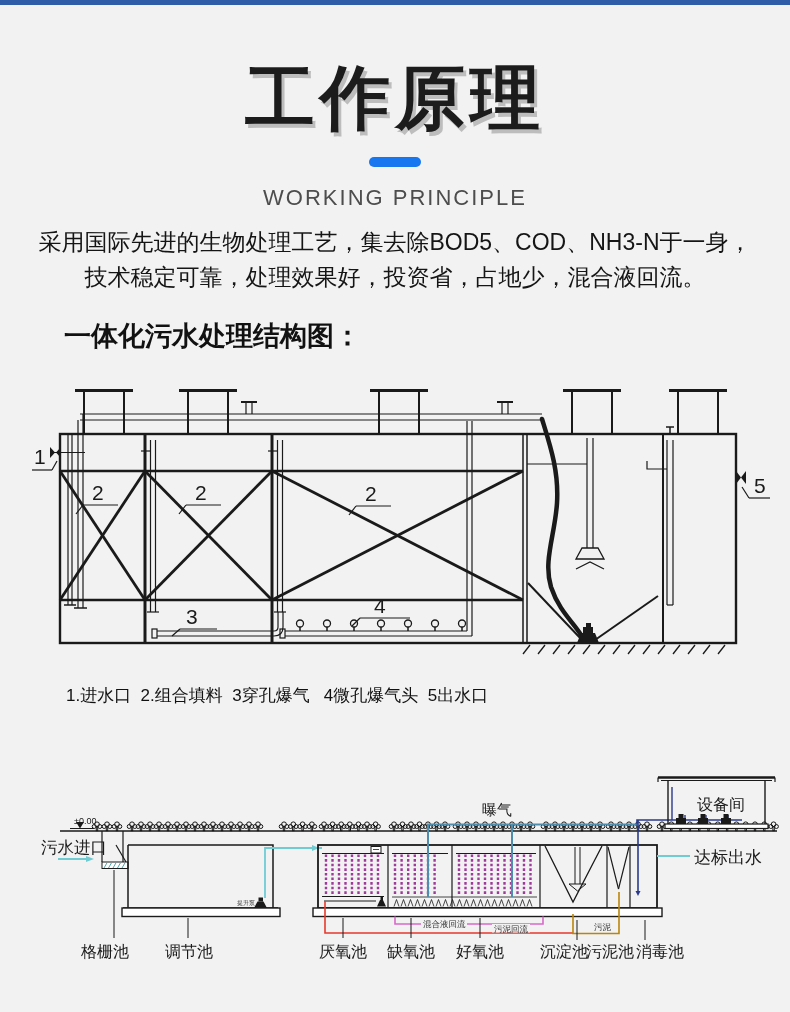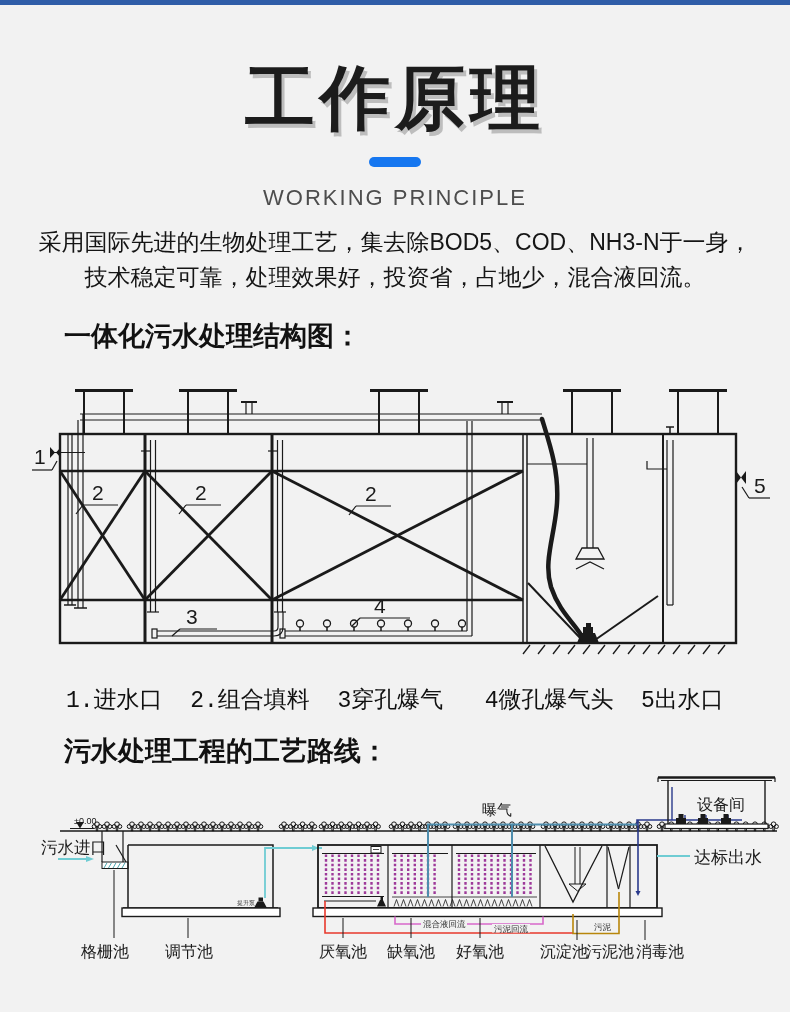--- a/index.html
+++ b/index.html
@@ -11,21 +11,21 @@
          text-shadow:3px 4px 0 #bdbdbd;white-space:nowrap;}
   .pill{position:absolute;left:50%;top:157px;transform:translateX(-50%);
         width:52px;height:10px;border-radius:5px;background:var(--accent,#1677f0);}
   .subtitle{position:absolute;left:0;top:185px;width:790px;text-align:center;
             font-size:22px;letter-spacing:2px;color:var(--subtitle,#4d4d4d);}
   .intro{position:absolute;left:0;top:225px;width:790px;text-align:center;
          font-size:23px;line-height:35px;color:#151515;}
   .h2{position:absolute;left:64px;font-size:27px;font-weight:bold;color:#111;white-space:nowrap;}
   .h2.first{top:318px;}
   .h2.second{top:733px;}
-  .caption{position:absolute;left:66px;top:684px;font-size:23px;color:#111;white-space:pre;font-family:Liberation Mono, monospace;}
+  .caption{position:absolute;left:66px;top:684px;font-size:17px;color:#111;white-space:pre;}
   svg{position:absolute;overflow:visible;}
   #d1{left:30px;top:383px;}
   #d2{left:40px;top:775px;}
   svg line,svg path,svg polyline,svg rect,svg circle,svg polygon{stroke:var(--ink,#1a1a1a);fill:none;}
   svg .f{fill:var(--ink,#1a1a1a);stroke:none;}
   svg .wf{fill:#ffffff;}
   svg .df{fill:#f2f2f2;}
   svg .bgf{fill:#f2f2f2;stroke:none;}
   svg text{fill:#1a1a1a;stroke:none;font-family:"Liberation Sans","DejaVu Sans",sans-serif;}
   svg .tiny{fill:#333;}
@@ -236,21 +236,20 @@
         <line x1="635" y1="262" x2="628" y2="271" stroke-width="1.3"></line>
         <line x1="650" y1="262" x2="643" y2="271" stroke-width="1.3"></line>
         <line x1="665" y1="262" x2="658" y2="271" stroke-width="1.3"></line>
         <line x1="680" y1="262" x2="673" y2="271" stroke-width="1.3"></line>
         <line x1="695" y1="262" x2="688" y2="271" stroke-width="1.3"></line>
       </g>
   </svg>
 
   <div class="caption">1.进水口  2.组合填料  3穿孔爆气   4微孔爆气头  5出水口</div>
 
-  <div class="h2 second">污水处理工程的工艺路线：</div>
 
   <svg id="d2" width="745" height="190" viewBox="0 0 745 190">
     <defs>
       <g id="bsh">
           <rect x="-0.7" y="-1" width="1.4" height="4.2"></rect>
           <circle cx="0" cy="-3.2" r="2.4"></circle>
           <circle cx="-2.8" cy="-1" r="2"></circle>
           <circle cx="2.8" cy="-1" r="2"></circle>
         </g>
     </defs>

